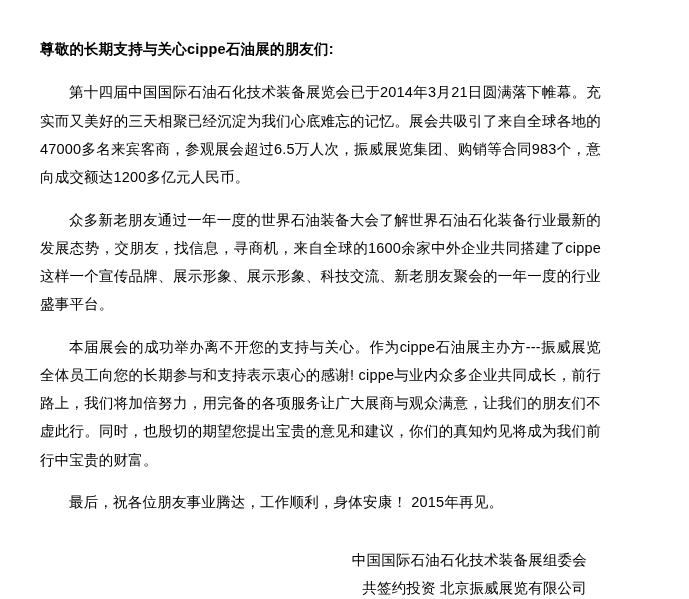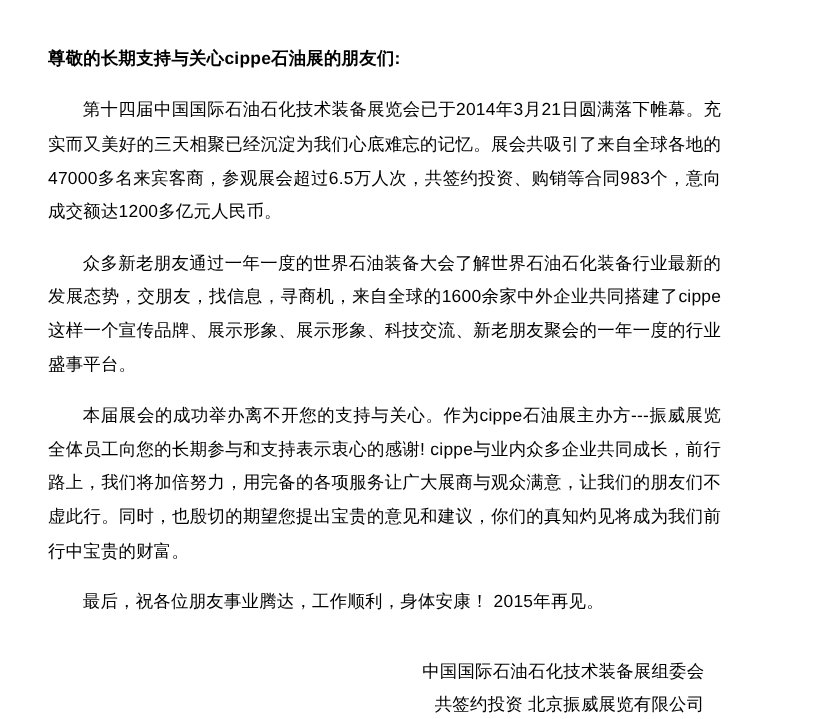--- a/index.html
+++ b/index.html
@@ -52,21 +52,21 @@
     display: block;
   }
 </style>
 </head>
 <body>
 
 <div class="page">
 
   <p class="salutation">尊敬的长期支持与关心cippe石油展的朋友们:</p>
 
-  <p class="para">第十四届中国国际石油石化技术装备展览会已于2014年3月21日圆满落下帷幕。充实而又美好的三天相聚已经沉淀为我们心底难忘的记忆。展会共吸引了来自全球各地的47000多名来宾客商，参观展会超过6.5万人次，共签约投资、购销等合同983个，意向成交额达1200多亿元人民币。</p>
+  <p class="para">第十四届中国国际石油石化技术装备展览会已于2014年3月21日圆满落下帷幕。充实而又美好的三天相聚已经沉淀为我们心底难忘的记忆。展会共吸引了来自全球各地的47000多名来宾客商，参观展会超过6.5万人次，振威展览集团、购销等合同983个，意向成交额达1200多亿元人民币。</p>
   <p class="para">众多新老朋友通过一年一度的世界石油装备大会了解世界石油石化装备行业最新的发展态势，交朋友，找信息，寻商机，来自全球的1600余家中外企业共同搭建了cippe这样一个宣传品牌、展示形象、展示形象、科技交流、新老朋友聚会的一年一度的行业盛事平台。</p>
   <p class="para">本届展会的成功举办离不开您的支持与关心。作为cippe石油展主办方---振威展览全体员工向您的长期参与和支持表示衷心的感谢! cippe与业内众多企业共同成长，前行路上，我们将加倍努力，用完备的各项服务让广大展商与观众满意，让我们的朋友们不虚此行。同时，也殷切的期望您提出宝贵的意见和建议，你们的真知灼见将成为我们前行中宝贵的财富。</p>
   <p class="para">最后，祝各位朋友事业腾达，工作顺利，身体安康！ 2015年再见。</p>
 
   <div class="signature">
     <div>中国国际石油石化技术装备展组委会</div>
     <div>共签约投资 北京振威展览有限公司</div>
   </div>
 
 </div>

